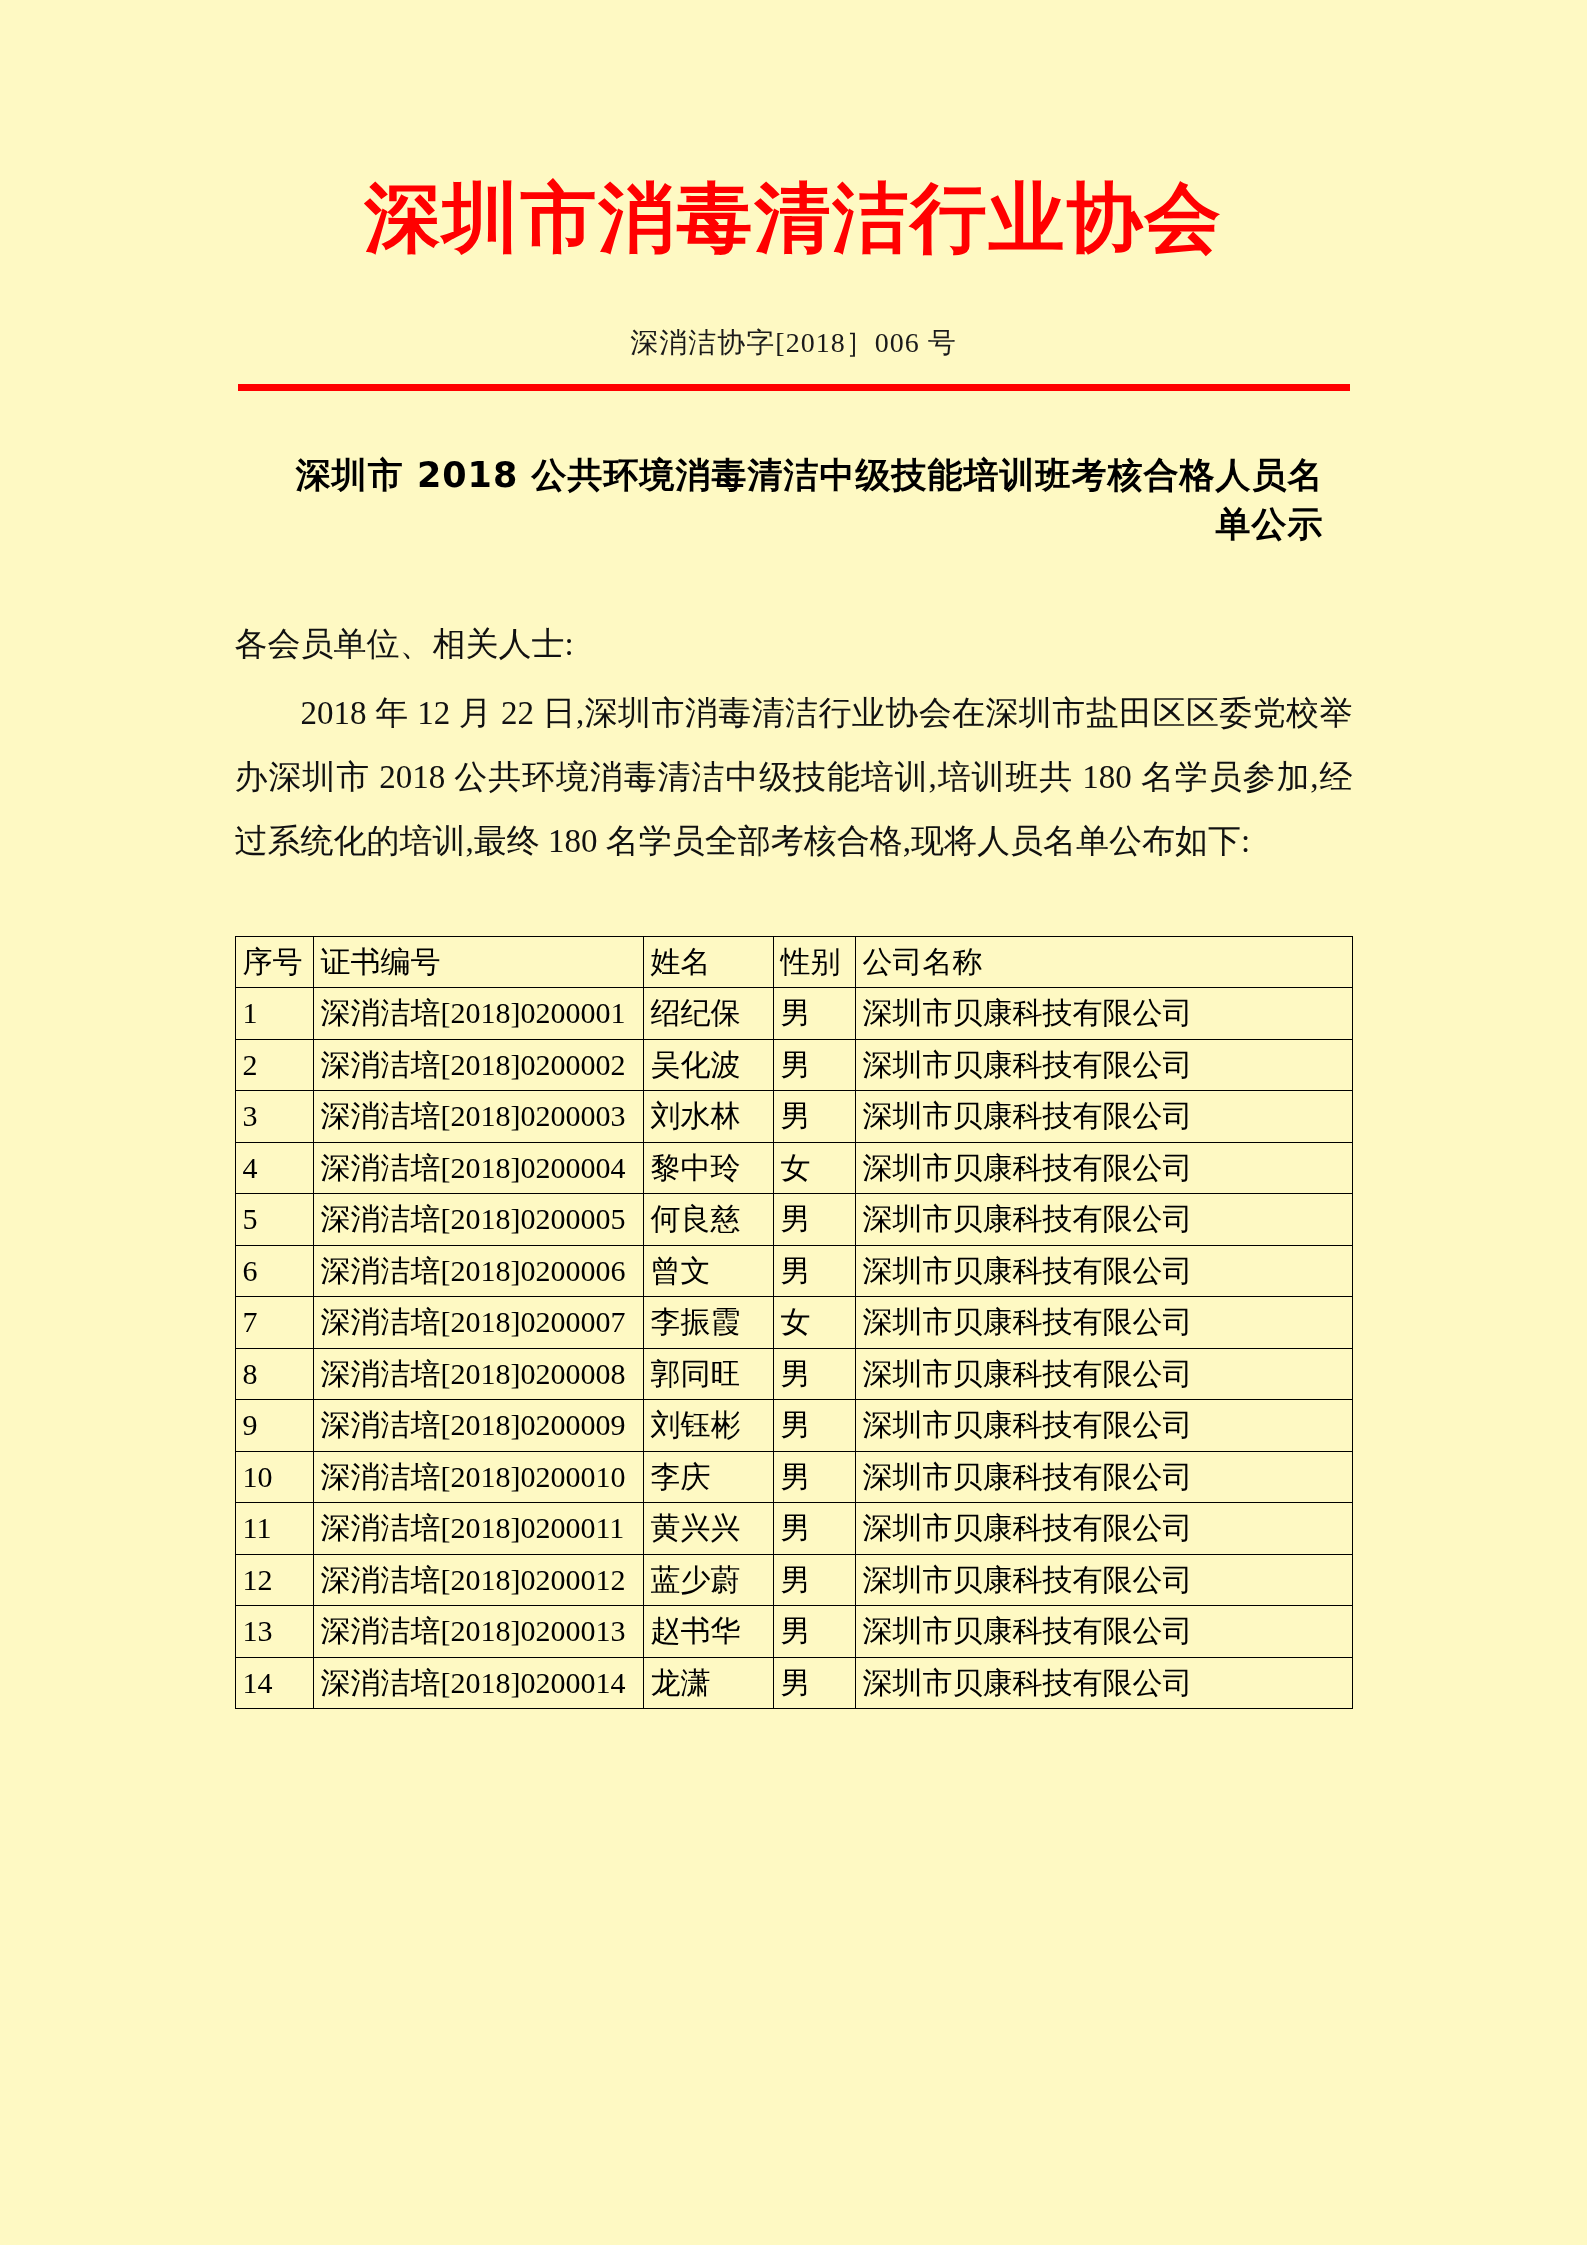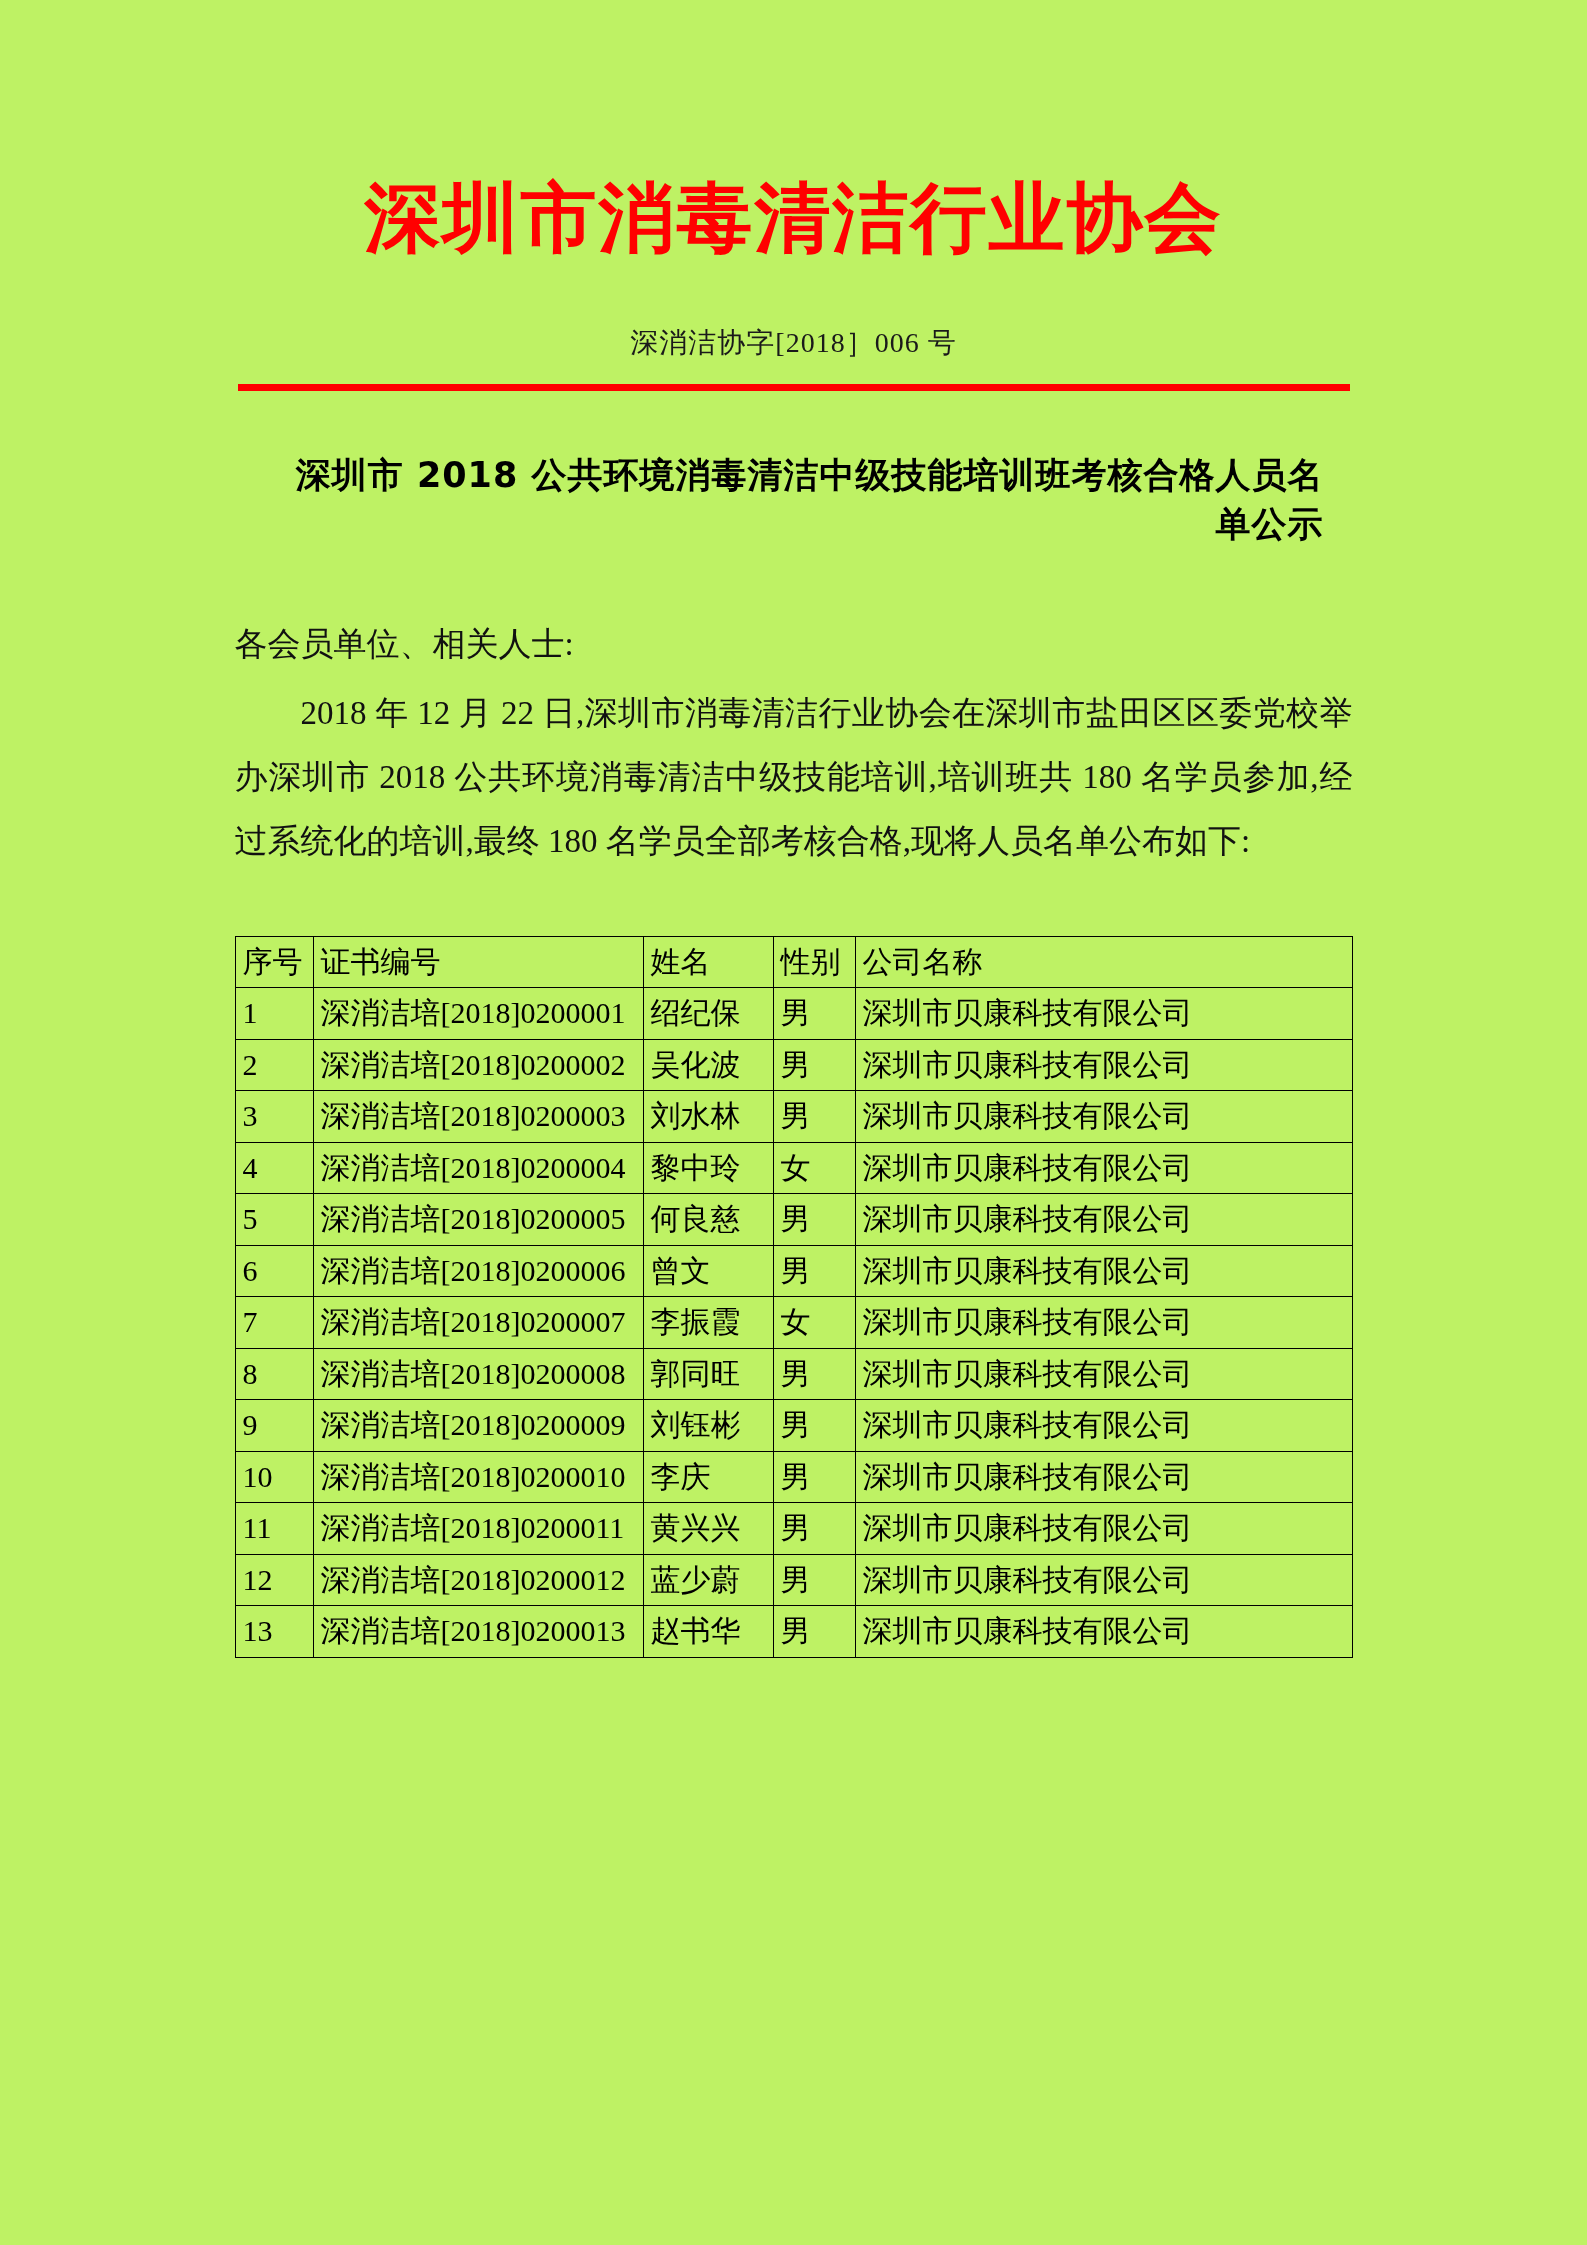--- a/index.html
+++ b/index.html
@@ -14,21 +14,21 @@
     color: #000000;
     -webkit-font-smoothing: antialiased;
   }
 
   .page {
     position: relative;
     width: 1587px;
     height: 2245px;
     box-sizing: border-box;
     padding: 0;
-    background: #bef264;
+    background: #fef9c3;
   }
 
   
   .masthead {
     text-align: center;
     padding-top: 178px;
   }
   .org-title {
     color: #ff0000;
     font-family: "DejaVu Sans", "Liberation Sans", sans-serif;
@@ -242,18 +242,25 @@
             <td>男</td>
             <td>深圳市贝康科技有限公司</td>
           </tr>
           <tr>
             <td>13</td>
             <td>深消洁培[2018]0200013</td>
             <td>赵书华</td>
             <td>男</td>
             <td>深圳市贝康科技有限公司</td>
           </tr>
+          <tr>
+            <td>14</td>
+            <td>深消洁培[2018]0200014</td>
+            <td>龙潇</td>
+            <td>男</td>
+            <td>深圳市贝康科技有限公司</td>
+          </tr>
         </tbody>
     </table>
   </div>
 
   <div class="spacer-bottom"></div>
 </div>
 
 </body></html>

